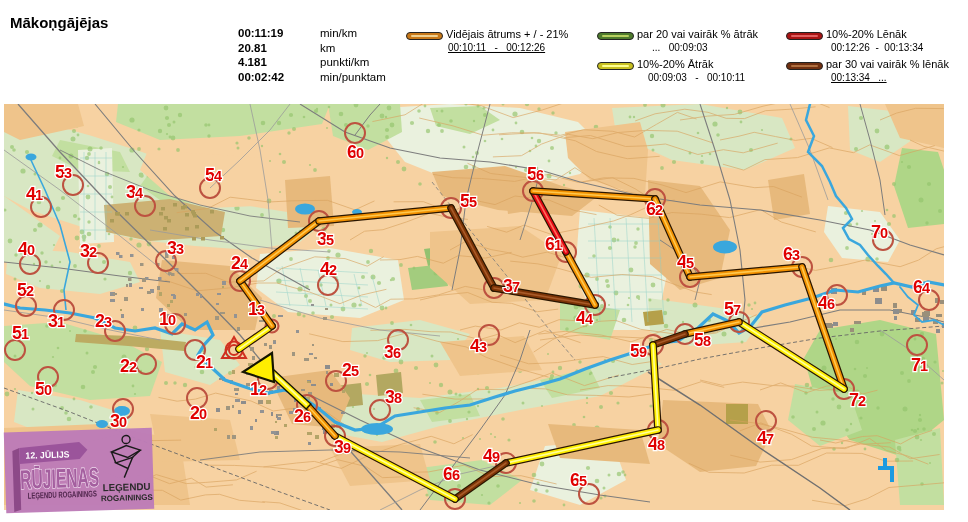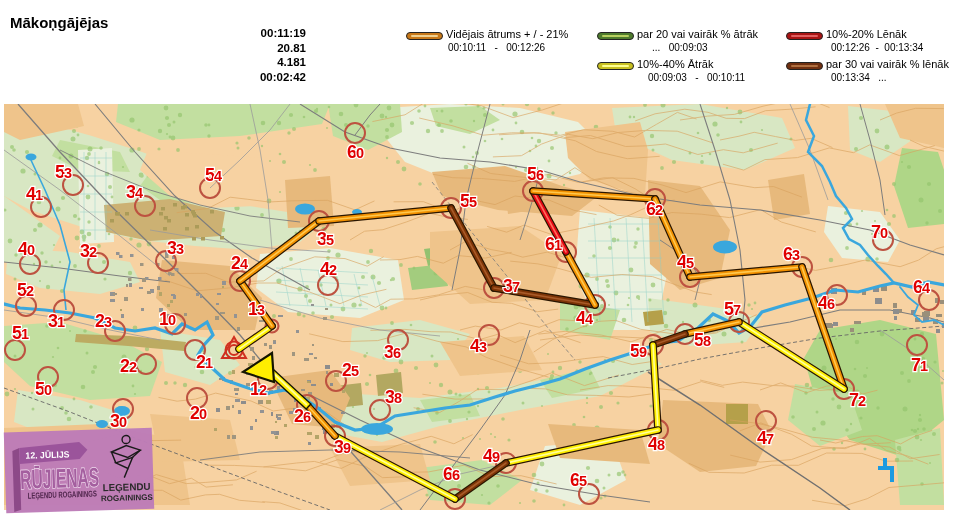--- a/index.html
+++ b/index.html
@@ -6,47 +6,48 @@
 </style></head>
 <body>
 <div id="wrap">
 
 <div style="position:absolute;left:0;top:0;width:968px;height:522px;background:#ffffff;"></div>
 
 <div style="position:absolute;left:10px;top:14px;font:bold 15px 'Liberation Sans',sans-serif;color:#000;">Mākoņgājējas</div>
 
 
 
-<div style="position:absolute;left:238px;top:26px;width:68px;text-align:right;font:bold 11.5px 'Liberation Sans',sans-serif;color:#000;line-height:14.5px;">00:11:19<br>20.81<br>4.181<br>00:02:42</div>
+<div style="position:absolute;left:238px;top:26px;width:68px;font:bold 11.5px 'Liberation Sans',sans-serif;color:#000;line-height:14.5px;">00:11:19<br>20.81<br>4.181<br>00:02:42</div>
 
+<div style="position:absolute;left:320px;top:26px;font:11.5px 'Liberation Sans',sans-serif;color:#000;line-height:14.5px;">min/km<br>km<br>punkti/km<br>min/punktam</div>
 
 <div style="position:absolute;left:406px;top:32px;width:35px;height:6px;background:#c87818;border:1px solid #222;border-radius:4px;"></div>
     <div style="position:absolute;left:411px;top:35px;width:27px;height:2px;background:#f0d090;border-radius:1px;"></div>
 <div style="position:absolute;left:446px;top:28px;font:11px 'Liberation Sans',sans-serif;">Vidējais ātrums + / - 21%</div>
-<div style="position:absolute;left:448px;top:42px;font:10px 'Liberation Sans',sans-serif;">00:10:11&nbsp;&nbsp;&nbsp;-&nbsp;&nbsp;&nbsp;00:12:26</div>
+<div style="position:absolute;left:448px;top:42px;font:10px 'Liberation Sans',sans-serif;text-decoration:underline;">00:10:11&nbsp;&nbsp;&nbsp;-&nbsp;&nbsp;&nbsp;00:12:26</div>
 
 <div style="position:absolute;left:597px;top:32px;width:35px;height:6px;background:#4e7b2c;border:1px solid #222;border-radius:4px;"></div>
     <div style="position:absolute;left:602px;top:35px;width:27px;height:2px;background:#b8d060;border-radius:1px;"></div>
 <div style="position:absolute;left:637px;top:28px;font:11px 'Liberation Sans',sans-serif;">par 20 vai vairāk % ātrāk</div>
 <div style="position:absolute;left:652px;top:42px;font:10px 'Liberation Sans',sans-serif;">...&nbsp;&nbsp;&nbsp;00:09:03</div>
 
 <div style="position:absolute;left:597px;top:62px;width:35px;height:6px;background:#c8c020;border:1px solid #222;border-radius:4px;"></div>
     <div style="position:absolute;left:602px;top:65px;width:27px;height:2px;background:#ffff90;border-radius:1px;"></div>
-<div style="position:absolute;left:637px;top:58px;font:11px 'Liberation Sans',sans-serif;">10%-40% Ātrāk</div>
+<div style="position:absolute;left:637px;top:58px;font:11px 'Liberation Sans',sans-serif;">10%-20% Ātrāk</div>
 <div style="position:absolute;left:648px;top:72px;font:10px 'Liberation Sans',sans-serif;">00:09:03&nbsp;&nbsp;&nbsp;-&nbsp;&nbsp;&nbsp;00:10:11</div>
 
 <div style="position:absolute;left:786px;top:32px;width:35px;height:6px;background:#a81414;border:1px solid #222;border-radius:4px;"></div>
     <div style="position:absolute;left:791px;top:35px;width:27px;height:2px;background:#e06060;border-radius:1px;"></div>
 <div style="position:absolute;left:826px;top:28px;font:11px 'Liberation Sans',sans-serif;">10%-20% Lēnāk</div>
 <div style="position:absolute;left:831px;top:42px;font:10px 'Liberation Sans',sans-serif;">00:12:26&nbsp;&nbsp;-&nbsp;&nbsp;00:13:34</div>
 
 <div style="position:absolute;left:786px;top:62px;width:35px;height:6px;background:#703010;border:1px solid #222;border-radius:4px;"></div>
     <div style="position:absolute;left:791px;top:65px;width:27px;height:2px;background:#b07040;border-radius:1px;"></div>
 <div style="position:absolute;left:826px;top:58px;font:11px 'Liberation Sans',sans-serif;">par 30 vai vairāk % lēnāk</div>
-<div style="position:absolute;left:831px;top:72px;font:10px 'Liberation Sans',sans-serif;">00:13:34&nbsp;&nbsp;&nbsp;...</div>
+<div style="position:absolute;left:831px;top:72px;font:10px 'Liberation Sans',sans-serif;text-decoration:underline;">00:13:34&nbsp;&nbsp;&nbsp;...</div>
 
 <svg style="position:absolute;left:0;top:0" width="968" height="522" viewBox="0 0 968 522">
       <defs>
         <clipPath id="mapclip">
           <rect x="4" y="104" width="940" height="406"></rect>
         </clipPath>
       </defs>
       <g clip-path="url(#mapclip)">
         <rect x="4" y="104" width="940" height="406" fill="#f7d2a2"></rect>
         <polygon points="4.0,132.0 42.0,122.0 92.0,136.0 142.0,152.0 185.0,168.0 205.0,192.0 250.0,206.0 300.0,214.0 324.0,222.0 300.0,242.0 250.0,250.0 195.0,246.0 140.0,240.0 85.0,228.0 30.0,210.0 4.0,196.0" fill="#d8e7c3"></polygon>

